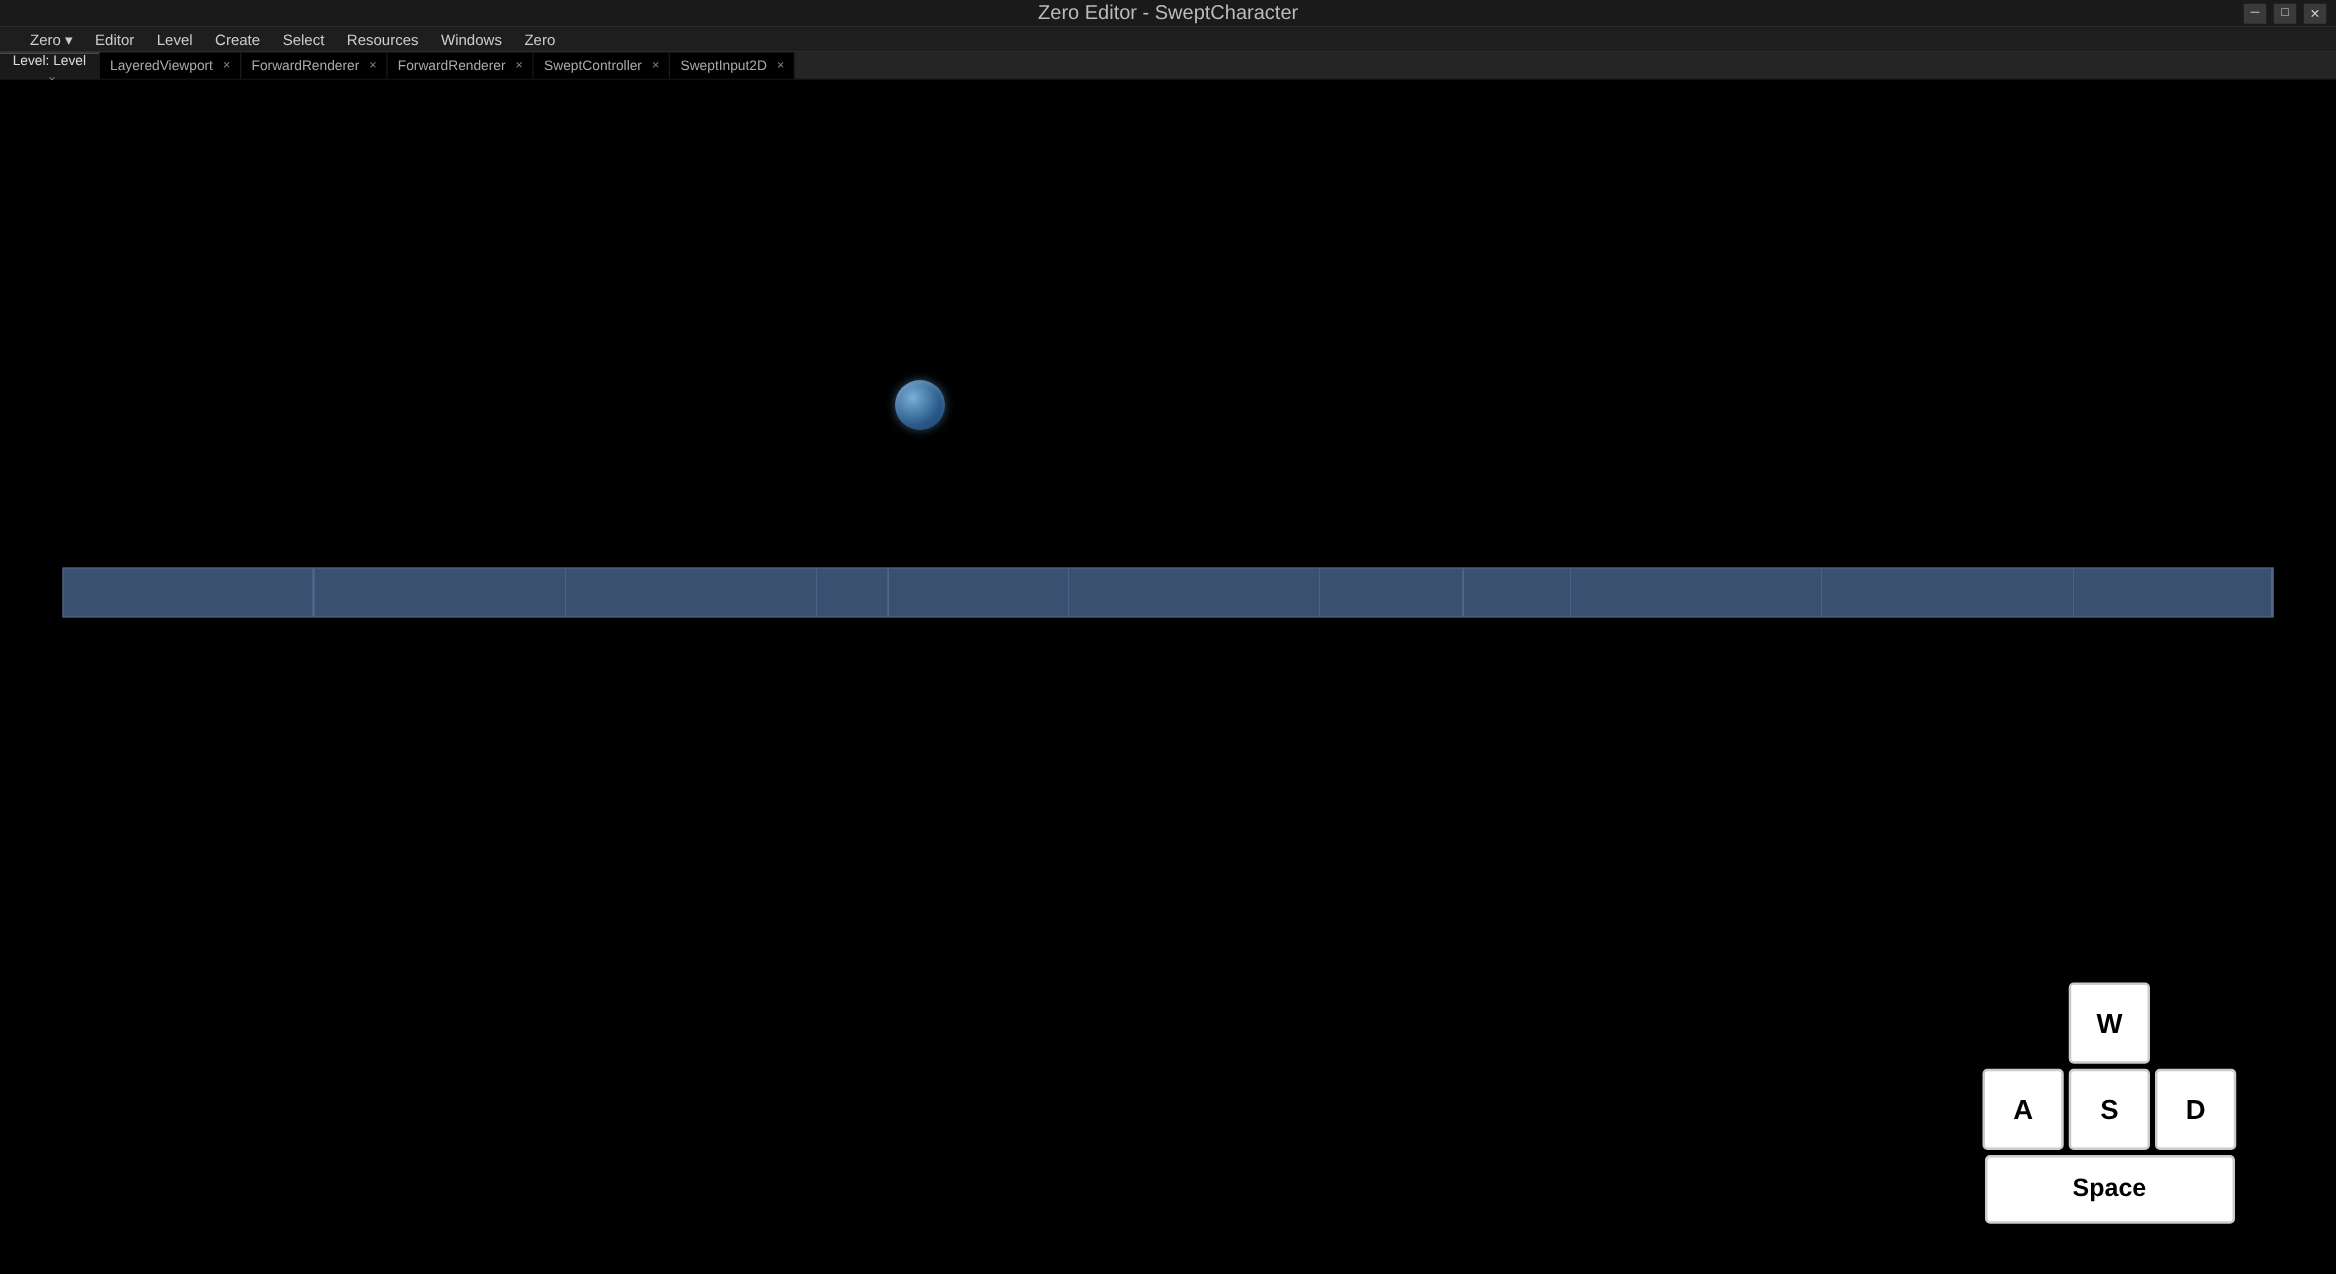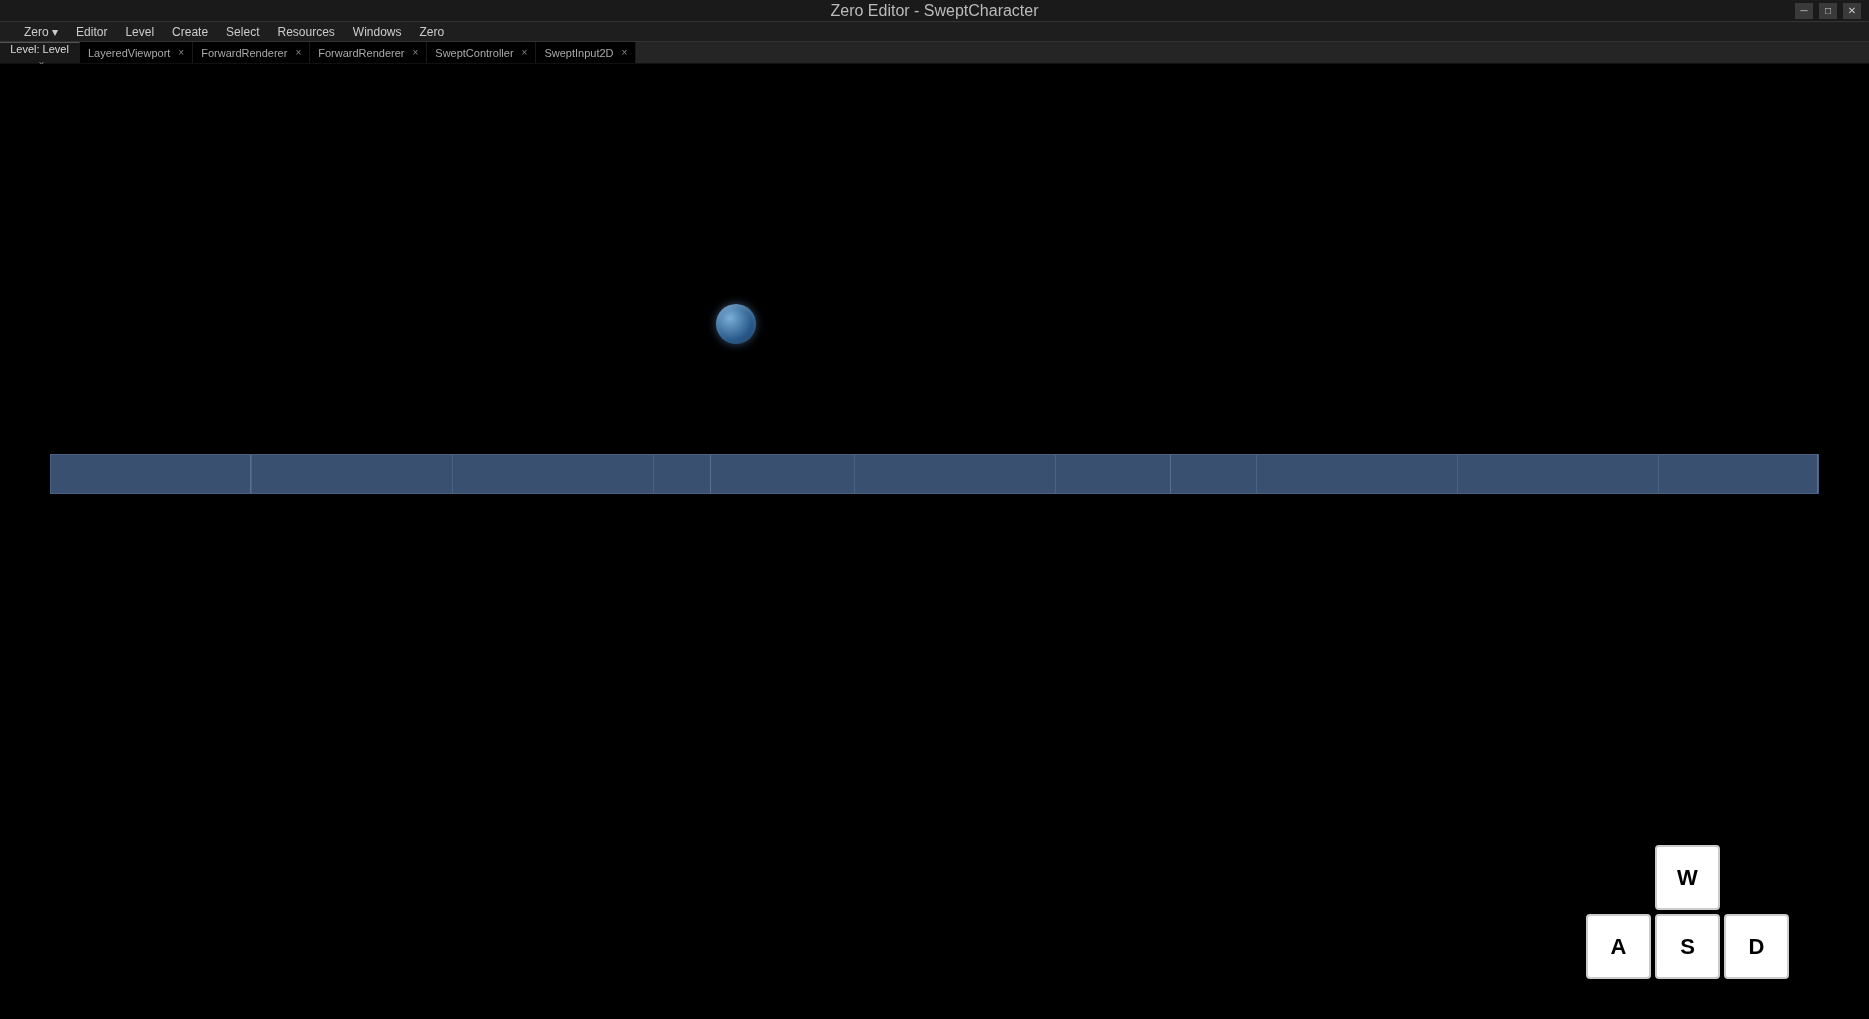--- a/index.html
+++ b/index.html
@@ -259,15 +259,18 @@
 
   <div id="key-display">
     <div class="key-row">
       <div class="key key-single">W</div>
     </div>
     <div class="key-row">
       <div class="key key-single">A</div>
       <div class="key key-single">S</div>
       <div class="key key-single">D</div>
     </div>
+    <div class="key-row">
+      <div class="key key-space">Space</div>
+    </div>
   </div>
 
 </div>
 
 </body></html>

